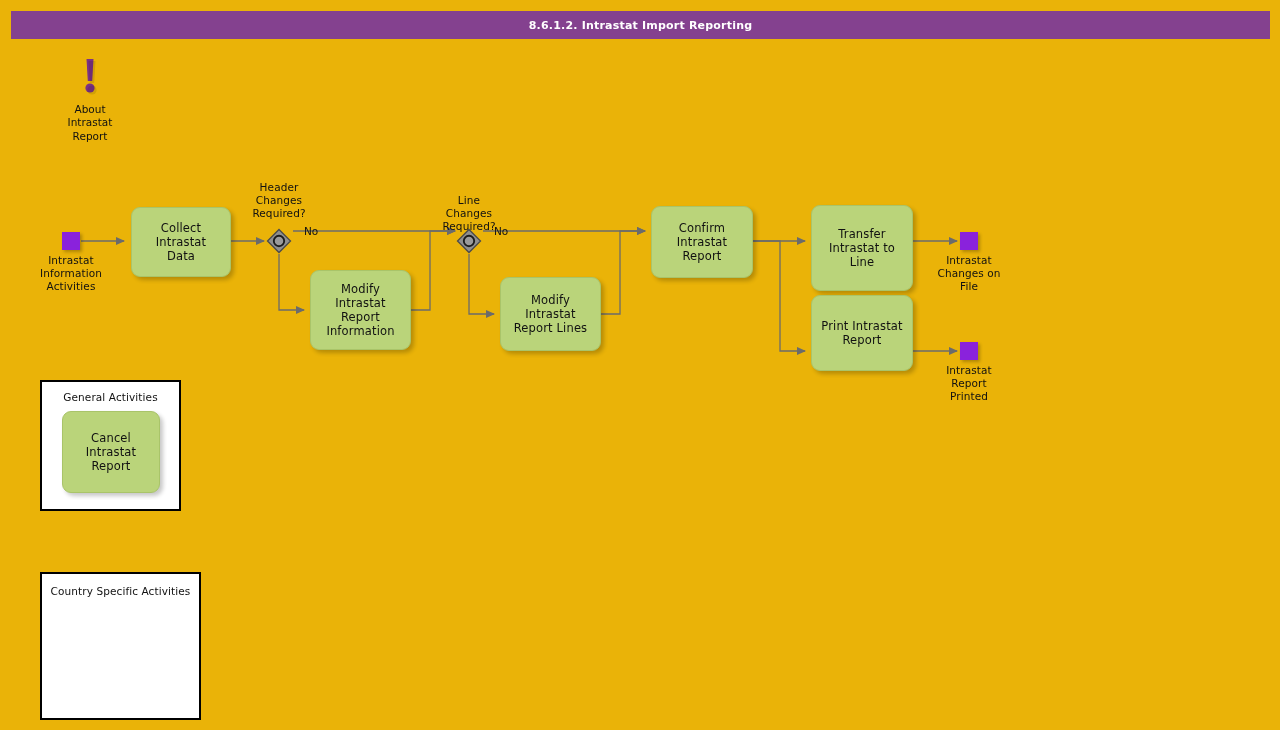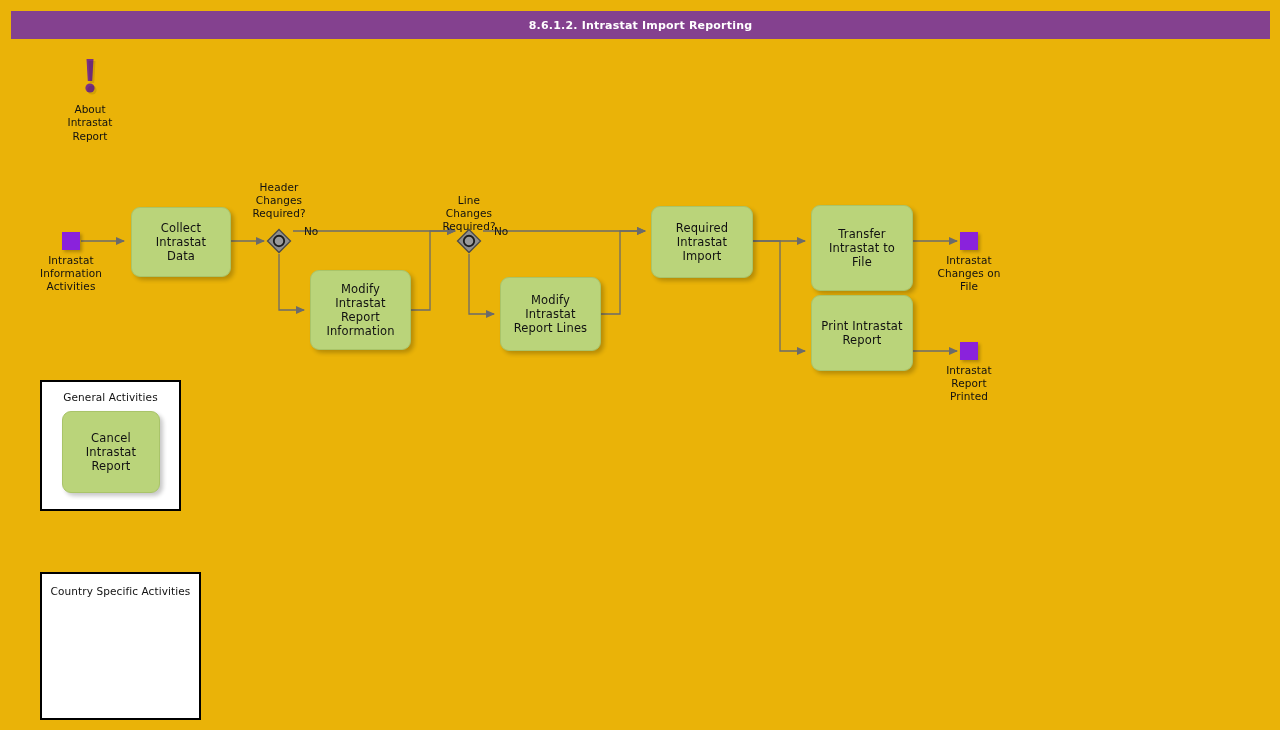--- a/index.html
+++ b/index.html
@@ -239,29 +239,29 @@
 
   <div class="task" style="left:500px; top:277px; width:101px; height:74px;">
     <div>
       <div>Modify Intrastat</div>
       <div>Report Lines</div>
     </div>
   </div>
 
   <div class="task" style="left:651px; top:206px; width:102px; height:72px;">
     <div>
-      <div>Required</div>
-      <div>Intrastat Import</div>
+      <div>Confirm</div>
+      <div>Intrastat Report</div>
     </div>
   </div>
 
   <div class="task" style="left:811px; top:205px; width:102px; height:86px;">
     <div>
       <div>Transfer</div>
-      <div>Intrastat to File</div>
+      <div>Intrastat to Line</div>
     </div>
   </div>
 
   <div class="task" style="left:811px; top:295px; width:102px; height:76px;">
     <div>
       <div>Print Intrastat</div>
       <div>Report</div>
     </div>
   </div>
 

